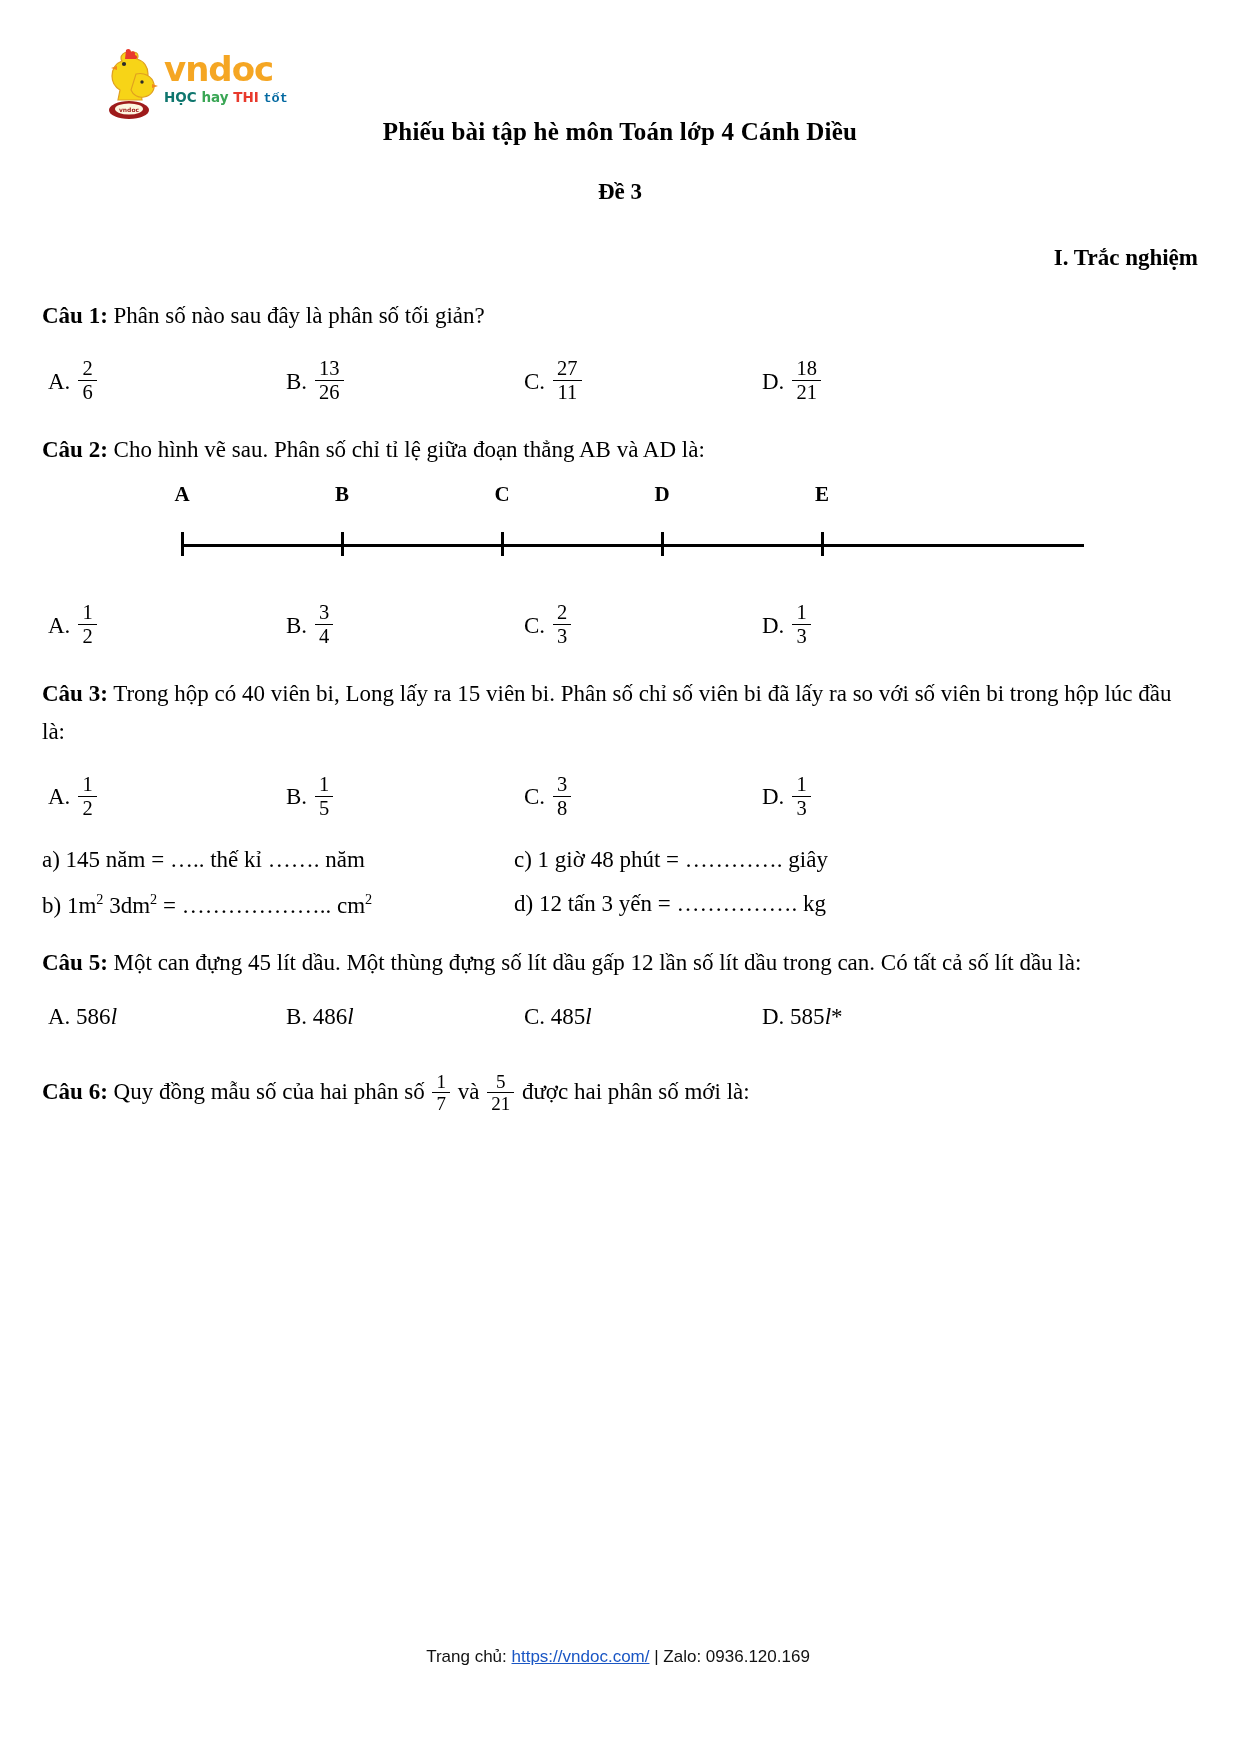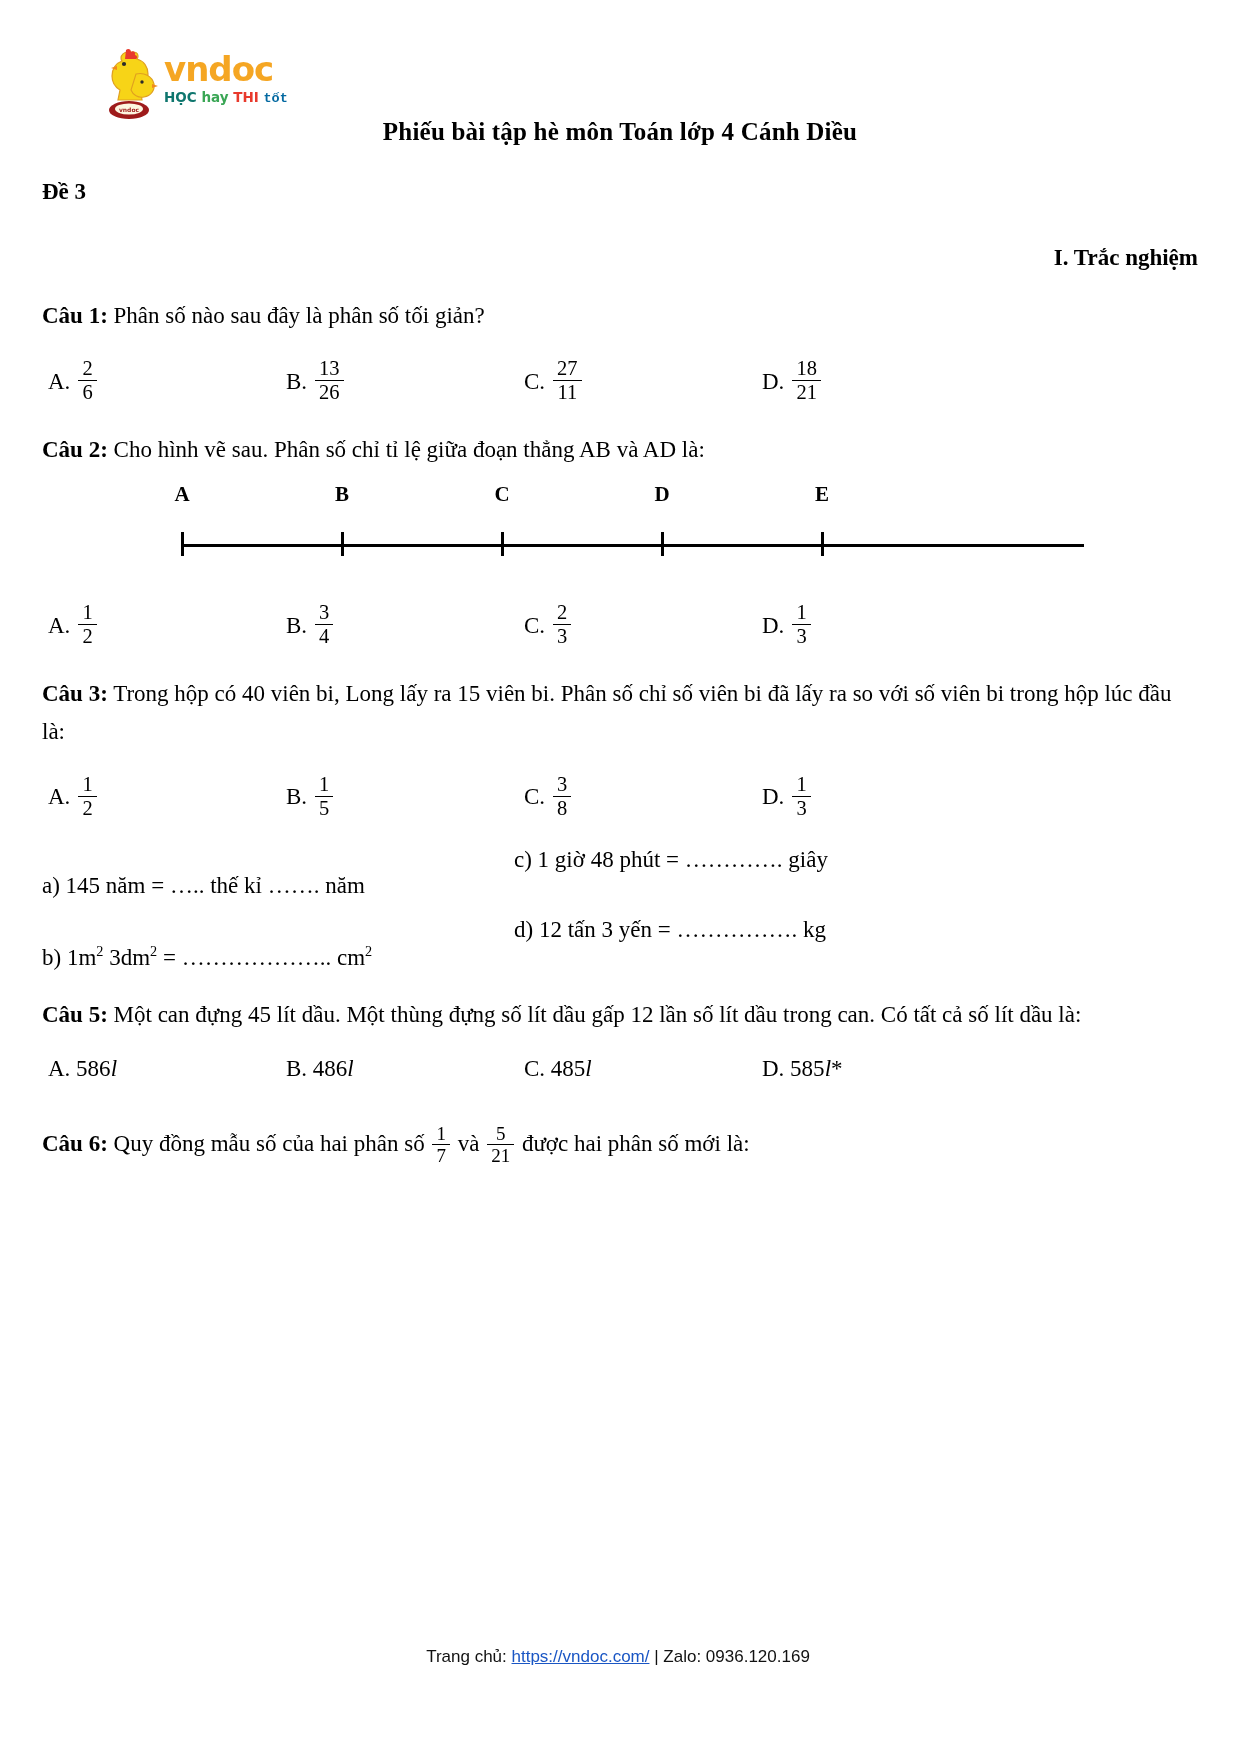--- a/index.html
+++ b/index.html
@@ -68,21 +68,21 @@
   
   .doc-title {
     text-align: center;
     font-weight: bold;
     font-size: 25px;
     margin: 0;
     padding-top: 118px;
     letter-spacing: 0.2px;
   }
   .doc-subtitle {
-    text-align: left;
+    text-align: center;
     font-weight: bold;
     font-size: 23px;
     margin: 0;
     padding-top: 33px;
   }
   .section-title {
     font-weight: bold;
     font-size: 23px;
     margin: 0;
     padding-top: 40px;
@@ -180,21 +180,21 @@
     background: #000;
     top: 50px;
   }
 
   
   .two-col {
     display: flex;
     font-size: 23px;
     padding-top: 26px;
   }
-  .two-col .col-a { width: 472px; margin-top: 26px; }
+  .two-col .col-a { width: 472px; }
   .two-col .col-b { width: 472px; }
   sup { font-size: 0.62em; vertical-align: super; }
 
   
   .footer {
     position: absolute;
     left: 0;
     right: 4px;
     bottom: 88px;
     text-align: center;

